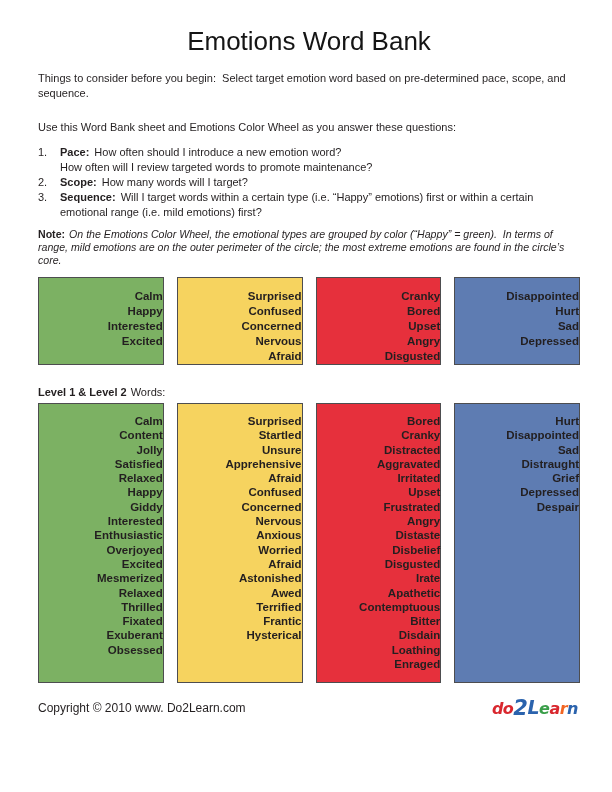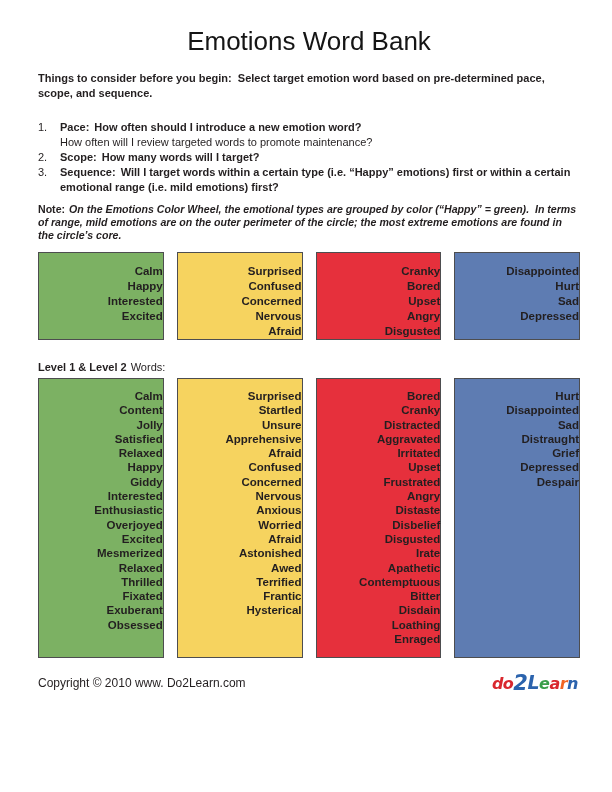--- a/index.html
+++ b/index.html
@@ -6,21 +6,21 @@
   .page{
     width:612px;height:792px;box-sizing:border-box;overflow:hidden;
     padding:26px 32px 0 38px;margin:0 auto;background:#fff;
     font-family:"Liberation Sans",sans-serif;color:#231f20;
   }
   h1{
     font-size:26px;font-weight:400;text-align:center;
     margin:0 0 14px 0;color:#151515;letter-spacing:0;
   }
   .body-text{font-size:11px;line-height:15px;}
-  .pw{white-space:pre-wrap;font-weight:bold;}
+  .pw{white-space:pre-wrap;}
   .intro{margin:0 0 19px 0;}
   .use-line{margin:0 0 10px 0;}
   .q-item{display:flex;font-size:11px;line-height:15px;}
   .q-num{width:22px;flex:none;}
   .q-term{font-weight:700;margin-right:5px;}
   .note{margin:8px 0 0 0;font-size:10.6px;line-height:13px;}
   .note-label{font-weight:700;margin-right:4px;}
   .note-text{font-style:italic;}
   .lvl-head{font-size:11px;line-height:15px;margin:23px 0 0 0;}
   .lvl2-head{margin-top:22px;}
@@ -54,20 +54,21 @@
 </style>
 </head>
 <body>
 
 <div class="page">
 
   <h1>Emotions Word Bank</h1>
 
   <p class="body-text intro pw">Things to consider before you begin:  Select target emotion word based on pre-determined pace, scope, and sequence.</p>
 
+  <p class="body-text use-line">Use this Word Bank sheet and Emotions Color Wheel as you answer these questions:</p>
 
   <div>
     <div class="q-item">
       <span class="q-num">1.</span>
       <div class="q-body">
         <span class="q-term">Pace:</span><span class="pw">How often should I introduce a new emotion word?</span>
         <div>How often will I review targeted words to promote maintenance?</div>
       </div>
     </div>
     <div class="q-item">

